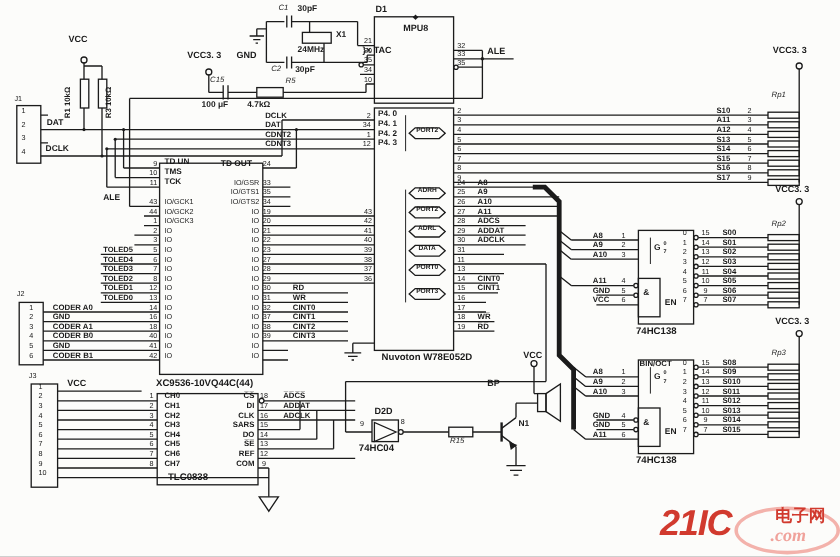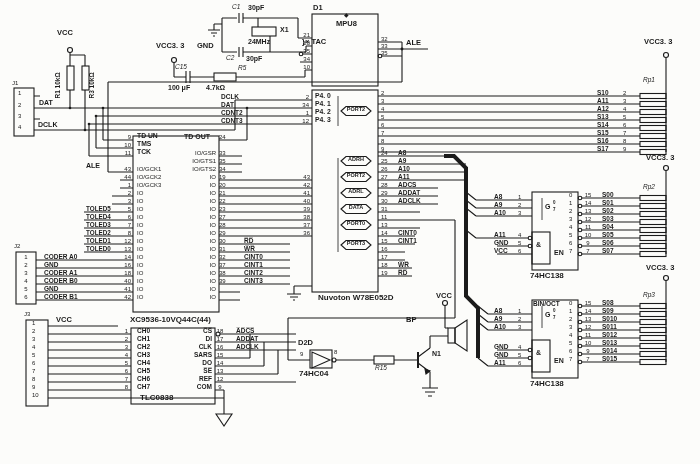--- a/index.html
+++ b/index.html
@@ -172,21 +172,21 @@
 <span class="lb f75" style="left:302px;top:38px">}× TAC</span>
 <span class="lb f75" style="left:406px;top:39px">ALE</span>
 <span class="lb f7" style="left:86px;top:162px">ALE</span>
 <span class="lb f7" style="left:184px;top:133px">TD OUT</span>
 <span class="lb f8" style="left:318px;top:294px">Nuvoton W78E052D</span>
 <span class="lb f8" style="left:130px;top:316px">XC9536-10VQ44C(44)</span>
 <span class="lb f8" style="left:140px;top:394px">TLC0838</span>
 <span class="lb f6" style="left:14px;top:243px">J2</span>
 <span class="lb f6" style="left:24px;top:311px">J3</span>
 <span class="lb f75" style="left:56px;top:316px">VCC</span>
-<span class="lb f75" style="left:298px;top:339px">D2D</span>
+<span class="lb f75" style="left:312px;top:339px">D2D</span>
 <span class="lb f6" style="left:300px;top:351px">9</span>
 <span class="lb f6" style="left:334px;top:349px">8</span>
 <span class="lb f8" style="left:299px;top:370px">74HC04</span>
 <span class="lb it" style="left:375px;top:365px">R15</span>
 <span class="lb f7" style="left:432px;top:350px">N1</span>
 <span class="lb f75" style="left:436px;top:292px">VCC</span>
 <span class="lb f75" style="left:406px;top:316px">BP</span>
 <span class="lb f7" style="left:545px;top:203px">G</span>
 <span class="lb tiny" style="left:553px;top:201px">0</span>
 <span class="lb tiny" style="left:553px;top:208px">7</span>
@@ -940,14 +940,20 @@
         <span class="sg" style="width:26px">S16</span>
         <span class="pn">8</span>
       </div>
       <div class="r">
         <span class="sg" style="width:26px">S17</span>
         <span class="pn">9</span>
       </div>
     </div>
 
 
-
+<div class="wm">
+  <div class="wm-ring"></div>
+  <span class="wm-main">21IC</span>
+  <span class="wm-cn">电子网</span>
+  <span class="wm-com">.com</span>
 </div>
 
+</div>
+
 </body></html>

